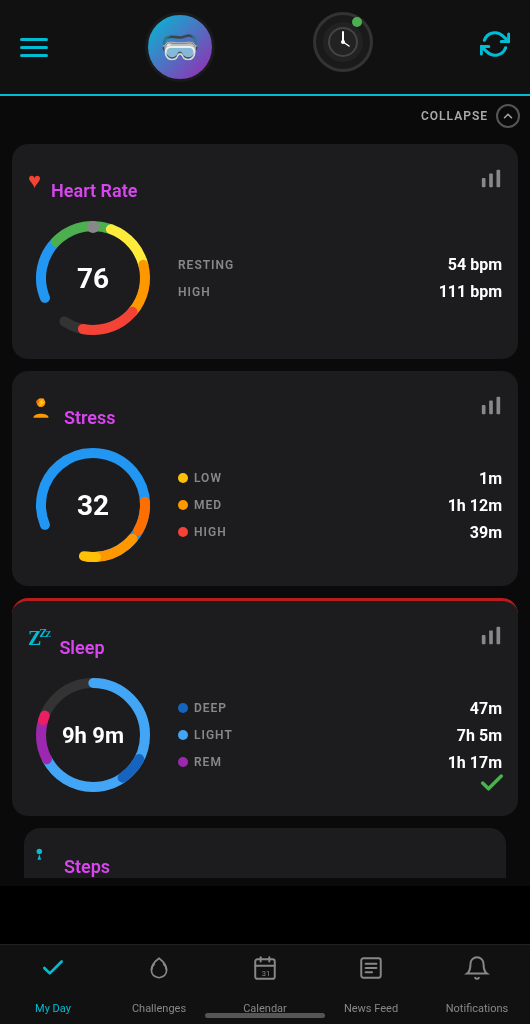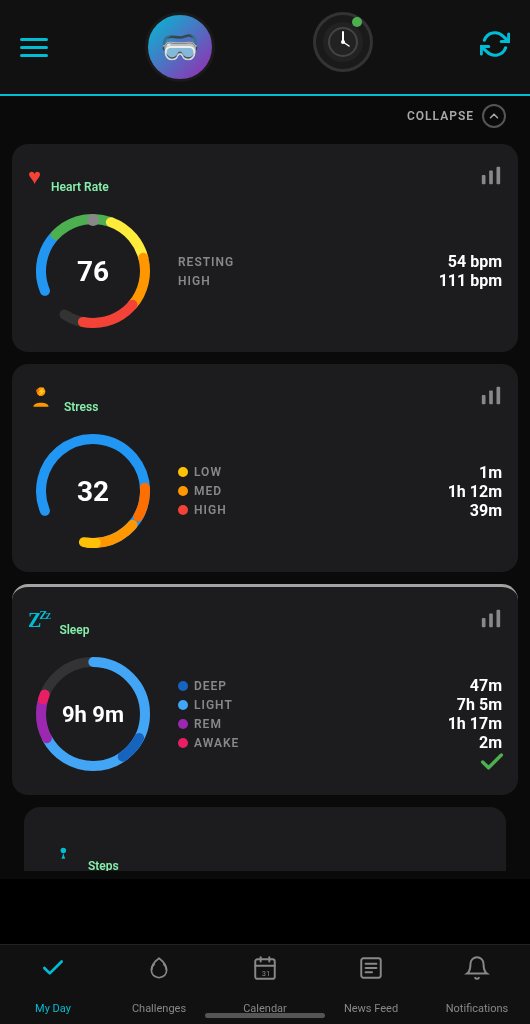--- a/index.html
+++ b/index.html
@@ -97,21 +97,21 @@
       color: #00bcd4;
       font-size: 28px;
       cursor: pointer;
     }
 
     
     .collapse-bar {
       display: flex;
       align-items: center;
       justify-content: flex-end;
-      padding: 8px 24px;
+      padding: 8px 10px;
       gap: 8px;
       background: #0a0a0a;
     }
 
     .collapse-label {
       font-size: 12px;
       color: #aaa;
       letter-spacing: 1px;
       font-weight: 600;
     }
@@ -152,23 +152,23 @@
       margin-bottom: 12px;
     }
 
     .card-title-group {
       display: flex;
       align-items: center;
       gap: 10px;
     }
 
     .card-title {
-      font-size: 12px;
+      font-size: 18px;
       font-weight: 600;
-      color: #86efac;
+      color: #d946ef;
       margin-top: 20px;
     }
 
     .bar-chart-icon {
       color: #888;
       font-size: 20px;
       cursor: pointer;
     }
 
     
@@ -205,20 +205,21 @@
       position: absolute;
       font-size: 28px;
       font-weight: bold;
       color: #fff;
     }
 
     
     .stats {
       display: flex;
       flex-direction: column;
+      gap: 8px;
       flex: 1;
     }
 
     .stat-row {
       display: flex;
       align-items: center;
       justify-content: space-between;
       gap: 8px;
     }
 
@@ -244,21 +245,21 @@
     }
 
     .stat-label-with-dot {
       display: flex;
       align-items: center;
       gap: 6px;
     }
 
     
     .sleep-card-border {
-      border-top: 3px solid #a3a3a3;
+      border-top: 3px solid #b91c1c;
     }
 
     
     .checkmark {
       position: absolute;
       bottom: 12px;
       right: 12px;
       color: #4caf50;
       font-size: 28px;
     }
@@ -304,21 +305,21 @@
       width: 120px;
       height: 5px;
       background: #555;
       border-radius: 3px;
     }
 
     
     .partial-card {
       background: #1c1c1e;
       border-radius: 16px 16px 0 0;
-      padding: 32px;
+      padding: 8px;
       margin: 0 12px;
       height: 50px;
       overflow: hidden;
     }
 
     .partial-card-header {
       display: flex;
       align-items: center;
       justify-content: space-between;
     }
@@ -529,27 +530,20 @@
             <span class="stat-label">LIGHT</span>
           </div>
           <span class="stat-value">7h 5m</span>
         </div>
         <div class="stat-row">
           <div class="stat-label-with-dot">
             <span class="stat-dot" style="background:#9c27b0"></span>
             <span class="stat-label">REM</span>
           </div>
           <span class="stat-value">1h 17m</span>
-        </div>
-        <div class="stat-row">
-          <div class="stat-label-with-dot">
-            <span class="stat-dot" style="background:#e91e63"></span>
-            <span class="stat-label">AWAKE</span>
-          </div>
-          <span class="stat-value">2m</span>
         </div>
       </div>
     </div>
 
     <div class="checkmark">
       <svg width="28" height="28" viewBox="0 0 24 24" fill="none" stroke="#4caf50" stroke-width="3" stroke-linecap="round" stroke-linejoin="round">
         <polyline points="20 6 9 17 4 12"></polyline>
       </svg>
     </div>
   </div>

